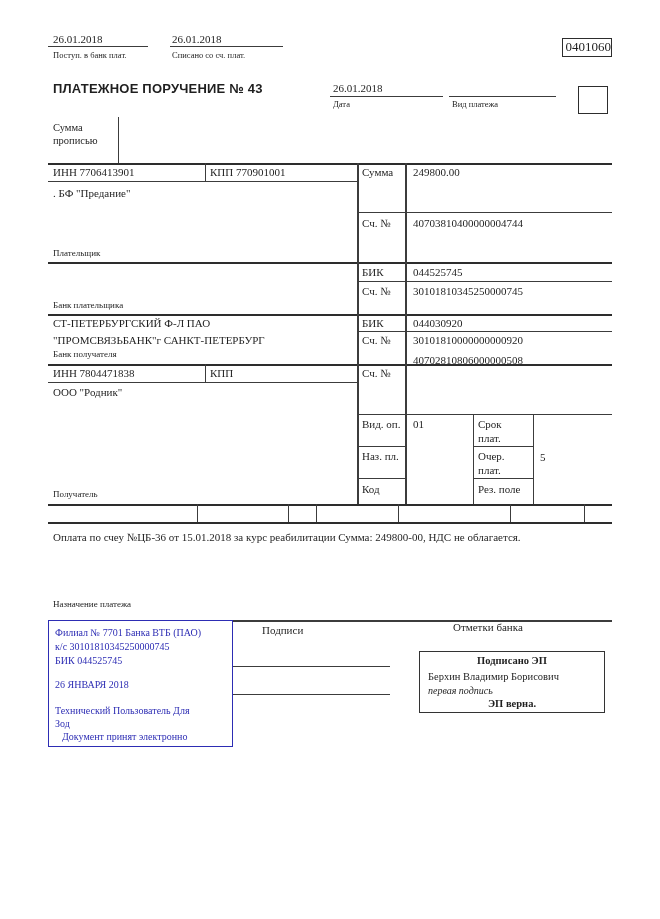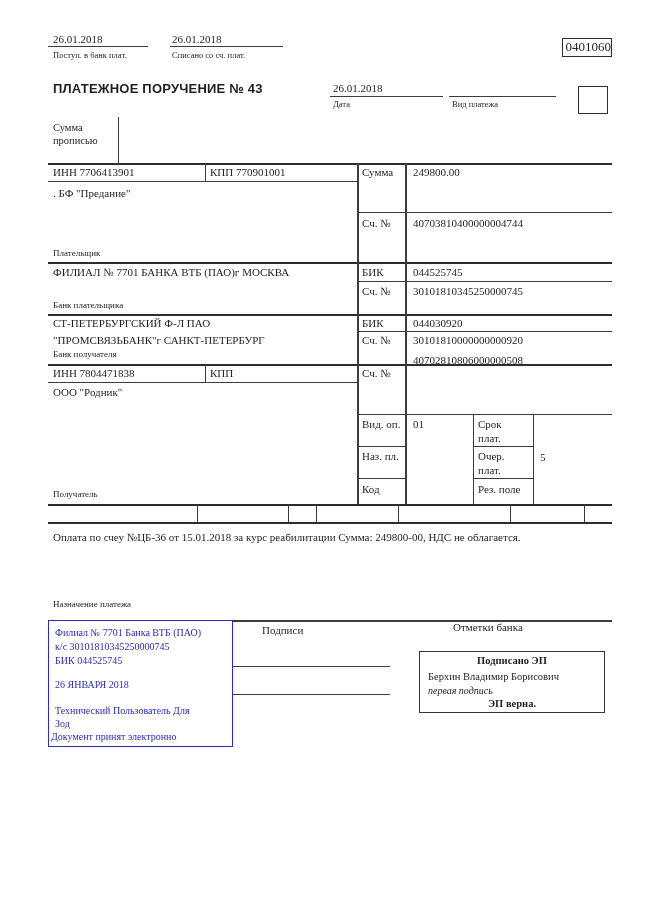--- a/index.html
+++ b/index.html
@@ -85,21 +85,20 @@
 
   <div class="txt" style="left:53px; top:166px;">ИНН 7706413901</div>
   <div class="txt" style="left:210px; top:166px;">КПП 770901001</div>
   <div class="txt" style="left:362px; top:166px;">Сумма</div>
   <div class="txt" style="left:413px; top:166px;text-align:center;">249800.00</div>
   <div class="txt" style="left:53px; top:187px;">. БФ "Предание"</div>
   <div class="txt" style="left:362px; top:217px;">Сч. №</div>
   <div class="txt" style="left:413px; top:217px;">40703810400000004744</div>
   <div class="lbl" style="left:53px; top:249px; font-size:9px;">Плательщик</div>
 
-  <div class="txt" style="left:53px; top:266px;">ФИЛИАЛ № 7701 БАНКА ВТБ (ПАО)г МОСКВА</div>
   <div class="txt" style="left:362px; top:266px;">БИК</div>
   <div class="txt" style="left:413px; top:266px;">044525745</div>
   <div class="txt" style="left:362px; top:285px;">Сч. №</div>
   <div class="txt" style="left:413px; top:285px;">30101810345250000745</div>
   <div class="lbl" style="left:53px; top:301px; font-size:9px;">Банк плательщика</div>
 
   <div class="txt" style="left:53px; top:317px;">СТ-ПЕТЕРБУРГСКИЙ Ф-Л ПАО</div>
   <div class="txt" style="left:362px; top:317px;">БИК</div>
   <div class="txt" style="left:413px; top:317px;">044030920</div>
   <div class="txt" style="left:53px; top:334px;">"ПРОМСВЯЗЬБАНК"г САНКТ-ПЕТЕРБУРГ</div>
@@ -141,16 +140,16 @@
     <div class="e-valid">ЭП верна.</div>
   </div>
 
   <div class="stamp" style="left:48px; top:620px; width:185px; height:127px;">
     <div class="stamp-line" style="left:6px; top:6px;">Филиал № 7701 Банка ВТБ (ПАО)</div>
     <div class="stamp-line" style="left:6px; top:20px;">к/с 30101810345250000745</div>
     <div class="stamp-line" style="left:6px; top:34px;">БИК 044525745</div>
     <div class="stamp-line" style="left:6px; top:58px;">26 ЯНВАРЯ 2018</div>
     <div class="stamp-line" style="left:6px; top:84px;">Технический Пользователь Для</div>
     <div class="stamp-line" style="left:6px; top:97px;">Зод</div>
-    <div class="stamp-line" style="left:2px; top:110px;text-align:right;">Документ принят электронно</div>
+    <div class="stamp-line" style="left:13px; top:110px;text-align:right;">Документ принят электронно</div>
   </div>
 
 </div>
 
 </body></html>

